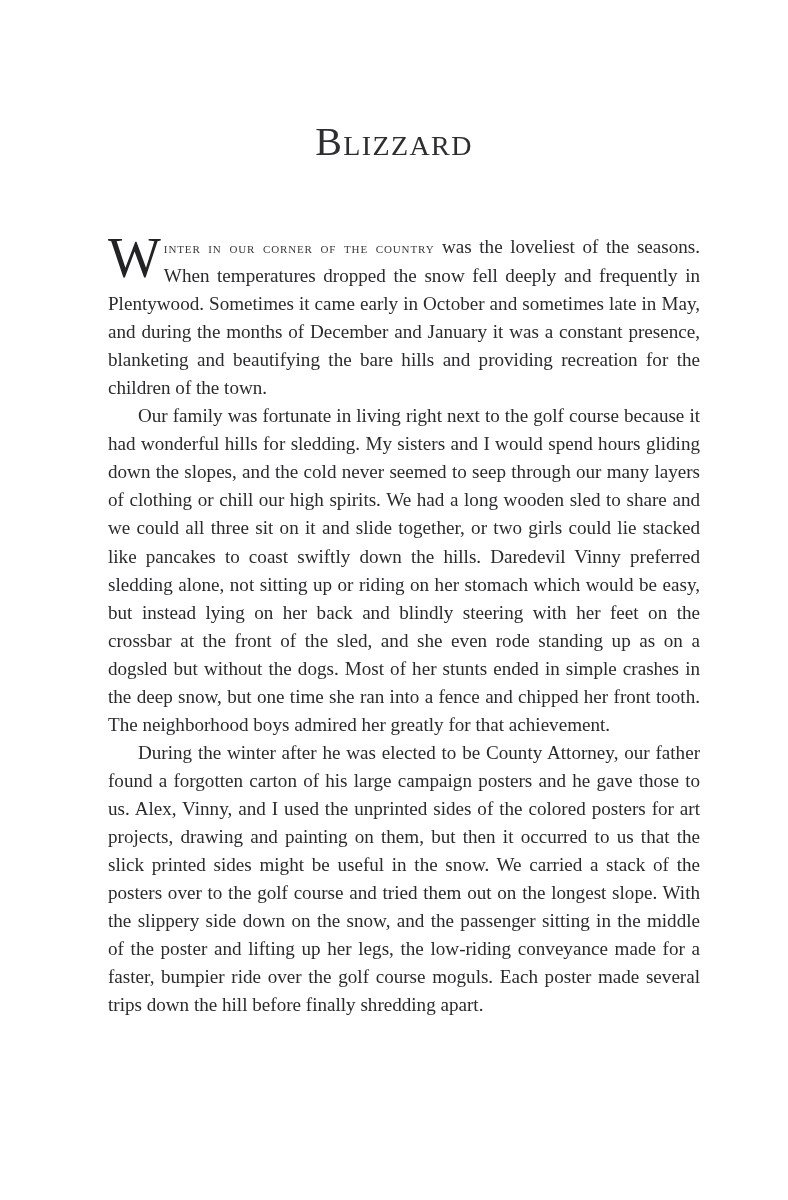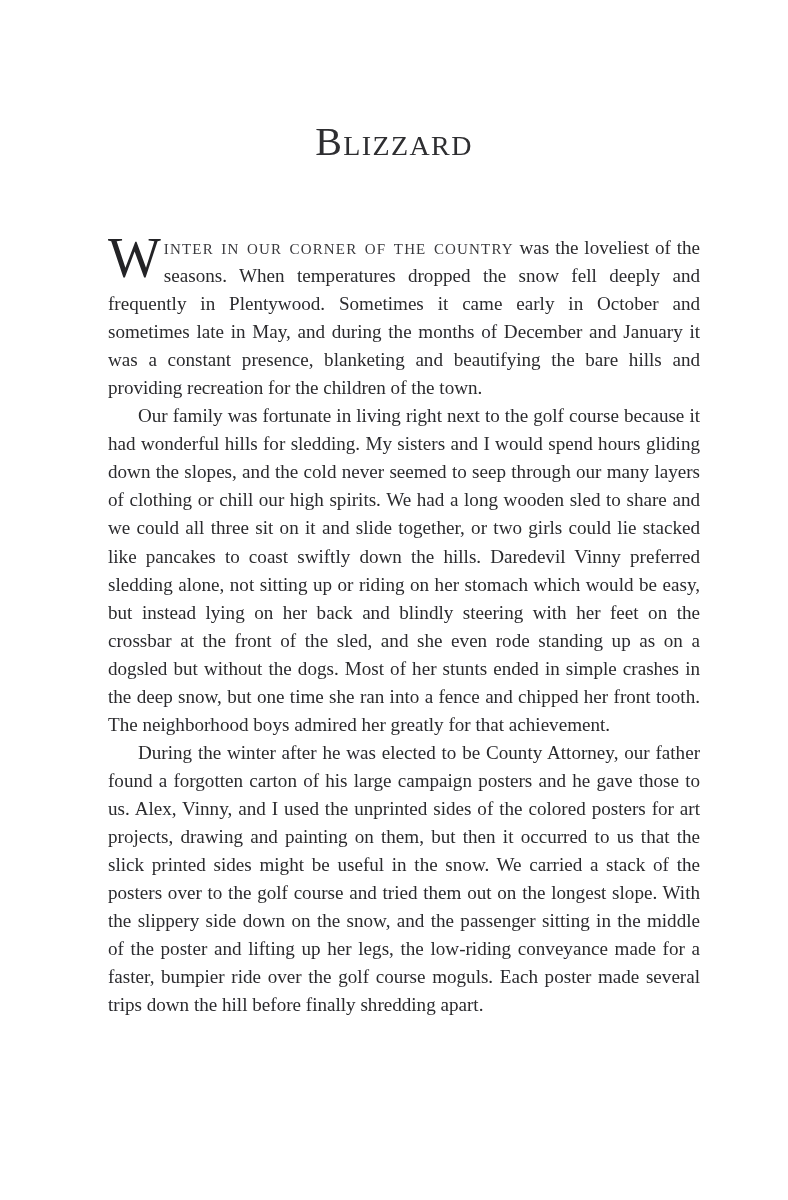--- a/index.html
+++ b/index.html
@@ -59,21 +59,21 @@
     font-size: 56px;
     line-height: 44px;
     padding: 3px 2px 0 0;
     margin: 0 1px 0 0;
     font-weight: 400;
     color: #232326;
   }
   .smallcaps {
     font-variant: small-caps;
     letter-spacing: 0.055em;
-    font-size: 21px;
+    font-size: 16px;
     color: #38383c;
   }
 </style>
 </head>
 <body>
 
 <div class="page">
 
   <h1 class="chapter-title">Blizzard</h1>
 

